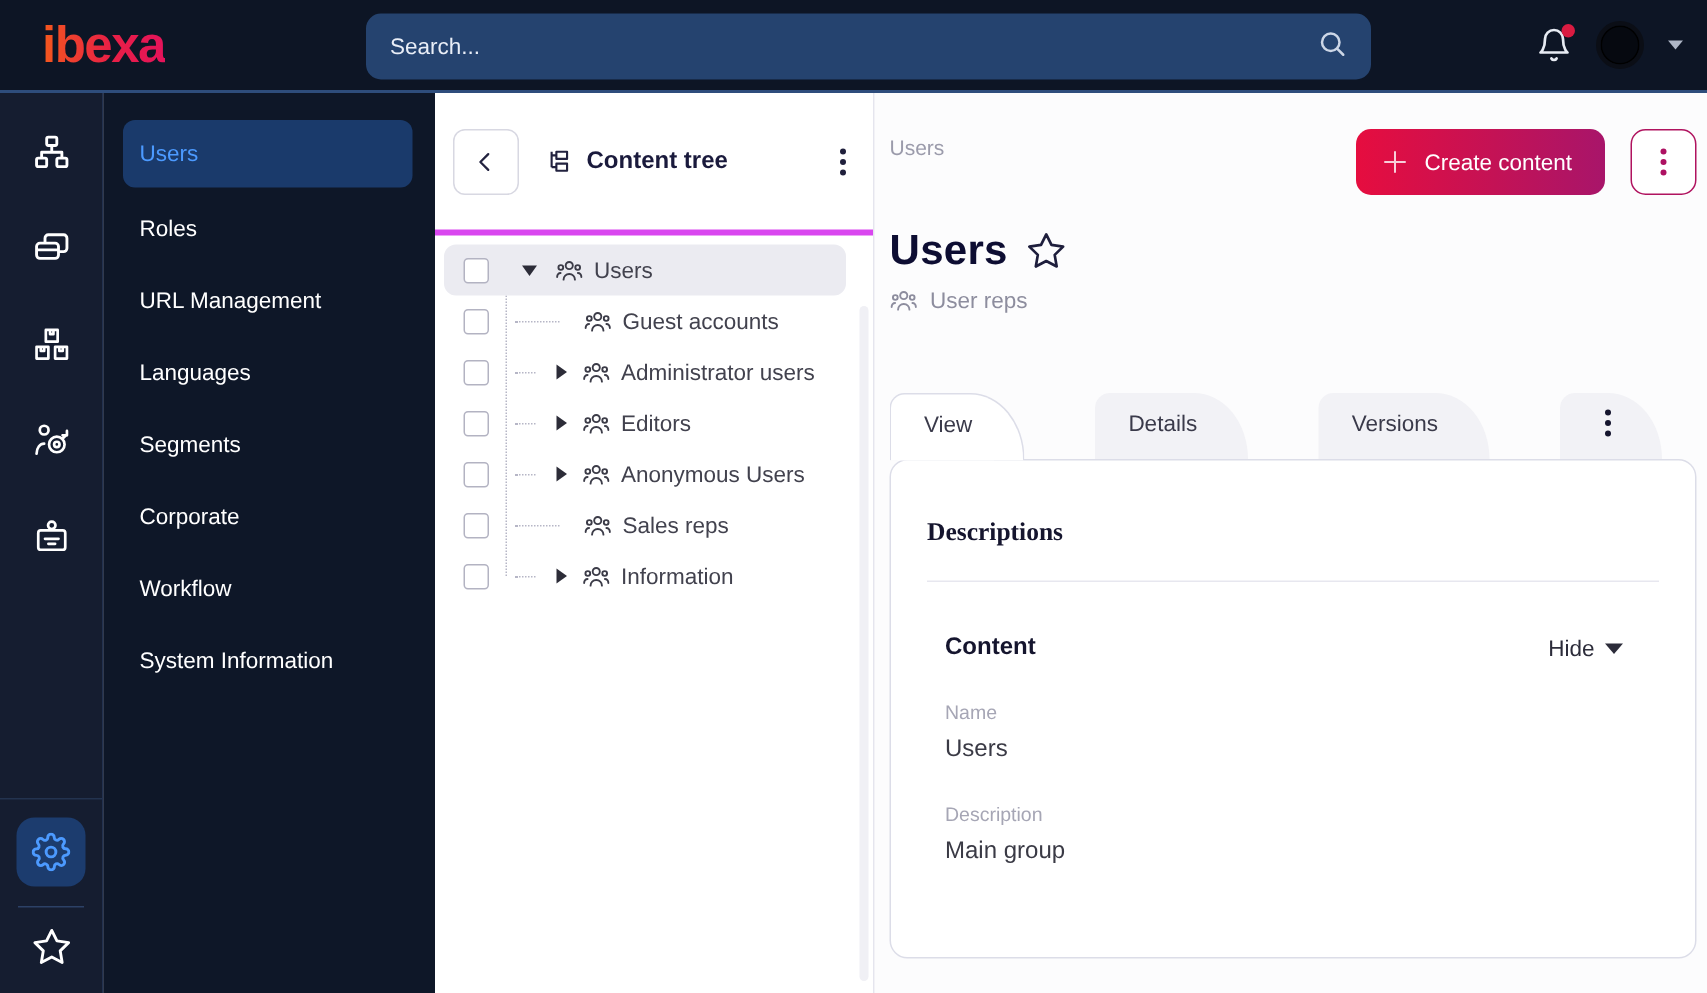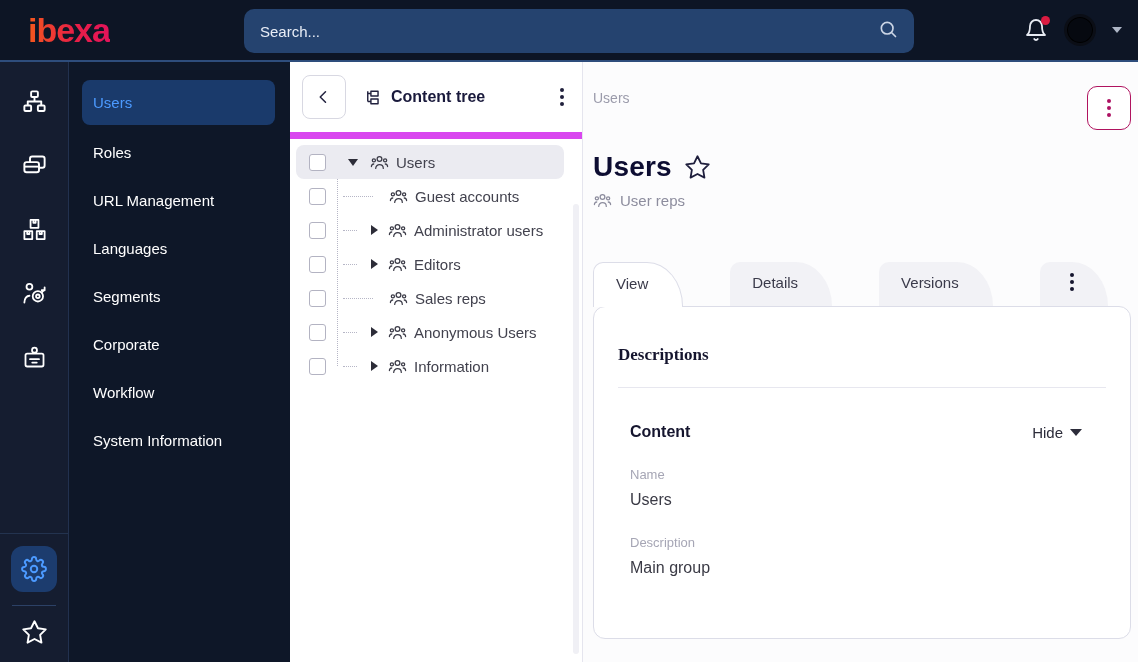--- a/index.html
+++ b/index.html
@@ -49,22 +49,22 @@
   
   .menu { width:221px; flex:0 0 221px; background:#0e1728; padding-top:18px; }
   .menu-item { height:48px; display:flex; align-items:center; padding-left:24px;
                color:#fff; font-size:15px; cursor:pointer; }
   .menu-item.active { height:45px; margin:0 15px 3px 13px; padding-left:11px;
                       background:#1a3a6b; border-radius:8px; color:#4c9aff; }
 
   
   .tree-panel { width:293px; flex:0 0 293px; background:#fff; border-right:1px solid #e5e5ee;
                 position:relative; }
-  .tree-header { height:77px; display:flex; align-items:center; padding:0 14px 0 12px;
-                 border-bottom:7px solid #d946ef; }
+  .tree-header { height:95px; display:flex; align-items:center; padding:0 14px 0 12px;
+                 border-bottom:4px solid #d946ef; }
   .back-btn { width:44px; height:44px; border:1px solid #d8d8e2; border-radius:8px;
               background:#fff; display:flex; align-items:center; justify-content:center;
               cursor:pointer; }
   .back-btn svg { width:18px; height:18px; color:#22223f; }
   .tree-title-wrap { display:flex; align-items:center; gap:9px; margin-left:17px; }
   .tree-glyph svg { width:19px; height:19px; color:#22223f; display:block; }
   .tree-title { font-size:16px; font-weight:700; color:#1a1a3c; }
   .kebab-v { margin-left:auto; display:flex; flex-direction:column; gap:3px; padding:4px;
              cursor:pointer; }
   .kebab-v i { width:4px; height:4px; border-radius:50%; background:#20203c; }
@@ -325,41 +325,41 @@
           <span class="conn short"></span>
           <span class="tri-right"></span>
           <span class="grp-icon">
               <svg viewBox="0 0 24 24">
                 <use href="#grp"></use>
               </svg>
             </span>
           <span class="tree-label">Editors</span>
         </div>
 
-        <div class="tree-row no-exp">
-          <input type="checkbox" class="tree-cb" style="">
-          <span class="conn long"></span>
-          <span class="grp-icon">
-              <svg viewBox="0 0 24 24">
-                <use href="#grp"></use>
-              </svg>
-            </span>
-          <span class="tree-label">Sales reps</span>
-        </div>
-
         <div class="tree-row">
           <input type="checkbox" class="tree-cb" style="">
           <span class="conn short"></span>
           <span class="tri-right"></span>
           <span class="grp-icon">
               <svg viewBox="0 0 24 24">
                 <use href="#grp"></use>
               </svg>
             </span>
           <span class="tree-label">Anonymous Users</span>
+        </div>
+
+        <div class="tree-row no-exp">
+          <input type="checkbox" class="tree-cb" style="">
+          <span class="conn long"></span>
+          <span class="grp-icon">
+              <svg viewBox="0 0 24 24">
+                <use href="#grp"></use>
+              </svg>
+            </span>
+          <span class="tree-label">Sales reps</span>
         </div>
 
         <div class="tree-row">
           <input type="checkbox" class="tree-cb" style="">
           <span class="conn short"></span>
           <span class="tri-right"></span>
           <span class="grp-icon">
               <svg viewBox="0 0 24 24">
                 <use href="#grp"></use>
               </svg>
@@ -367,20 +367,26 @@
           <span class="tree-label">Information</span>
         </div>
       </div>
       <div class="tree-scroll-track"></div>
     </div>
 
     <div class="main">
       <div class="main-header">
         <div class="breadcrumb">Users</div>
         <div class="header-actions">
+          <button class="create-btn">
+            <svg viewBox="0 0 24 24" fill="none" stroke="#fff" stroke-width="1.6" stroke-linecap="round">
+              <path d="M12 4v16M4 12h16"></path>
+            </svg>
+            <span>Create content</span>
+          </button>
           <div class="kebab-btn">
               <i></i>
               <i></i>
               <i></i>
             </div>
         </div>
       </div>
 
       <div class="title-row">
         <span class="page-title">Users</span>

